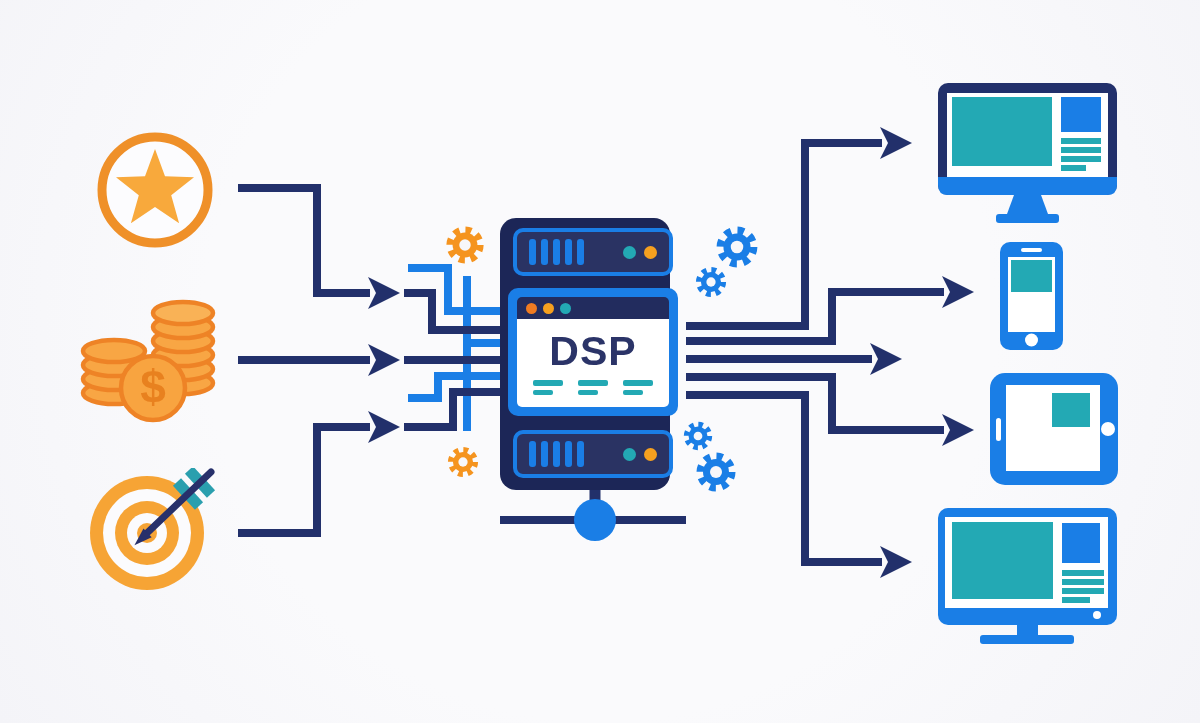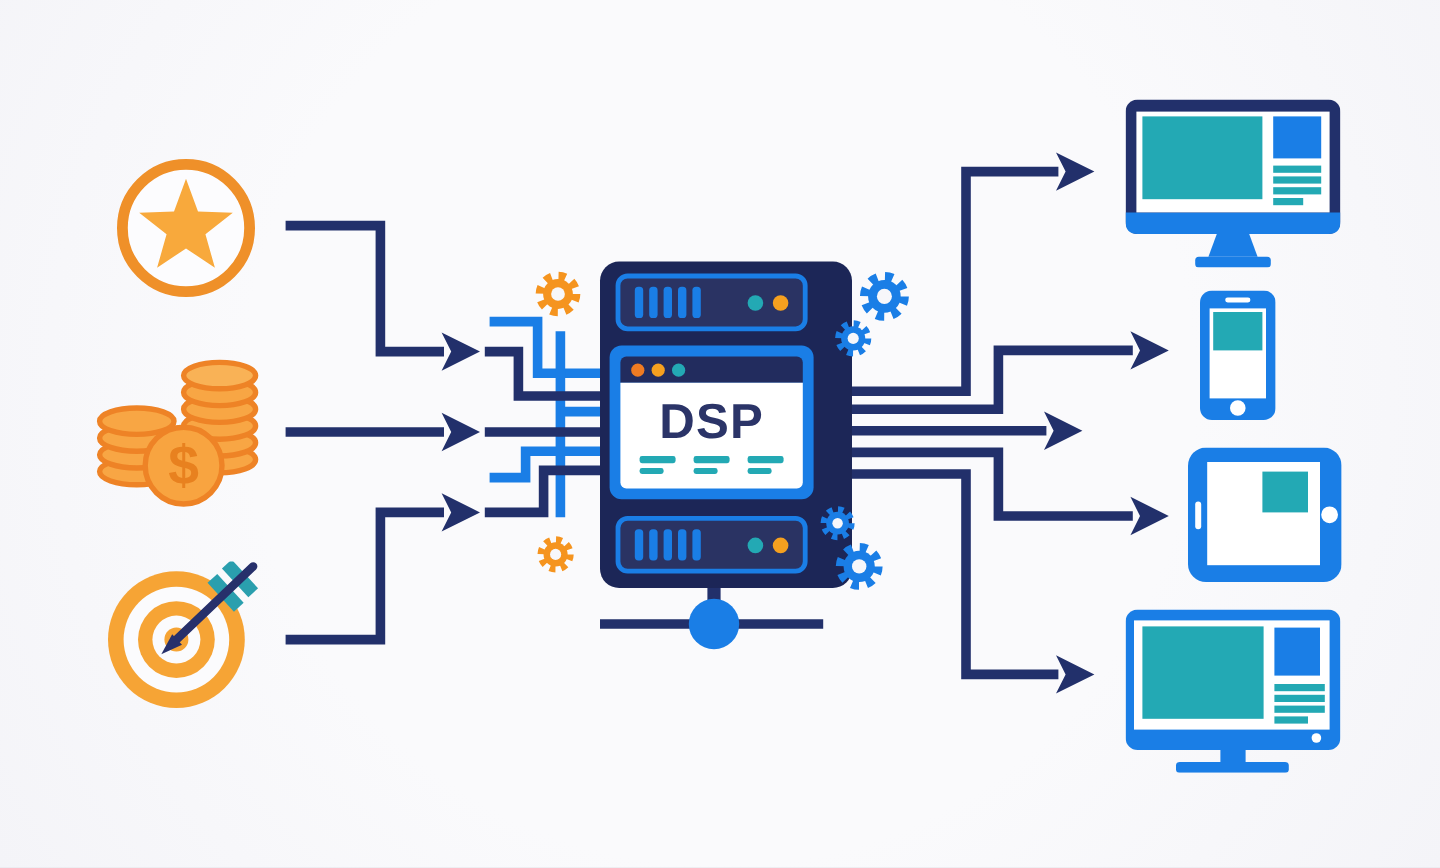--- a/index.html
+++ b/index.html
@@ -4,21 +4,21 @@
 <style>
   html,body{margin:0;padding:0;background:#e9e9ee;}
   .canvas{
     position:relative;width:1200px;height:723px;overflow:hidden;
     background:radial-gradient(circle at 50% 45%, #fafafc 55%, #f4f4f8 100%);
     font-family:"Liberation Sans", sans-serif;
   }
   .abs{position:absolute;}
   
   .server{position:absolute;left:500px;top:218px;width:170px;height:272px;
-    background:#1c2657;border-radius:16px;padding-left:40px;}
+    background:#1c2657;border-radius:16px;}
   .slot{position:absolute;left:13px;width:160px;height:48px;box-sizing:border-box;
     background:#2a3363;border:4px solid #1a7ee6;border-radius:10px;
     display:flex;align-items:center;padding:0 12px;}
   .slot.top{top:10px;} .slot.bottom{top:212px;}
   .bar{width:7px;height:26px;background:#1a7ee6;border-radius:3px;margin-right:5px;}
   .slot-dots{margin-left:auto;display:flex;gap:8px;align-items:center;}
   .dot{border-radius:50%;}
   .dot.sm{width:13px;height:13px;}
   .dot.teal{background:#23a9b4;} .dot.orange{background:#f5a01f;} .dot.orange2{background:#ef7b22;}
   .window{position:absolute;left:8px;top:70px;width:170px;height:128px;

